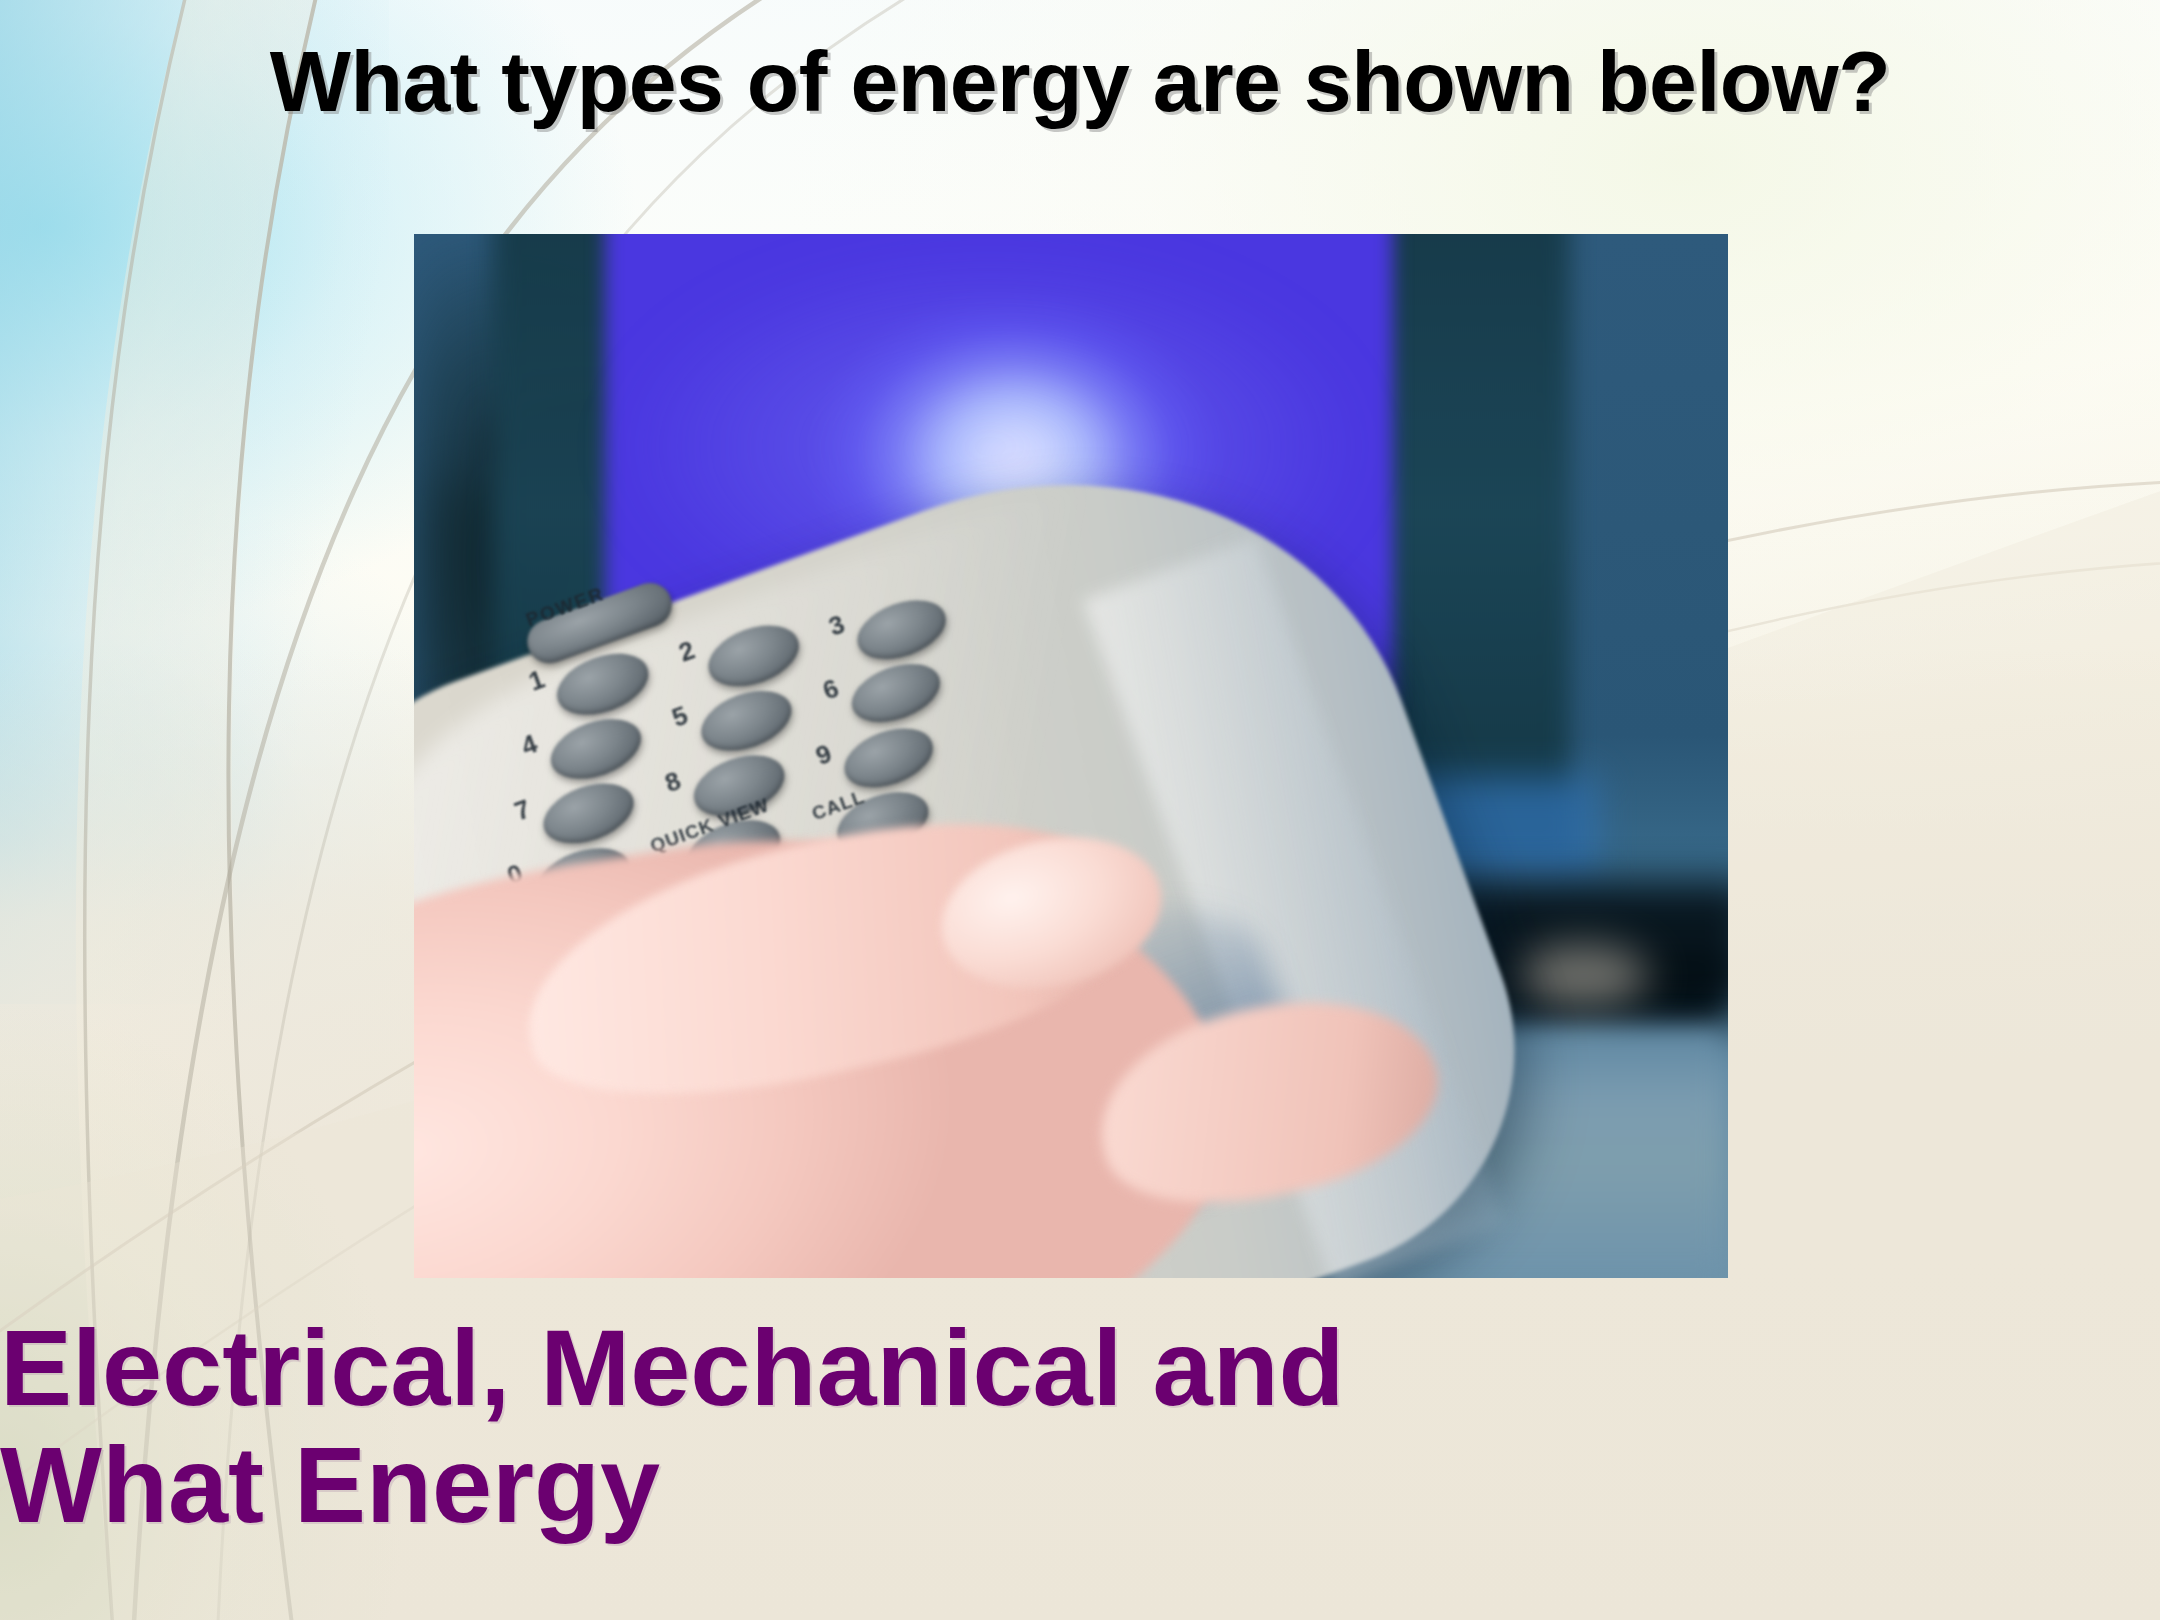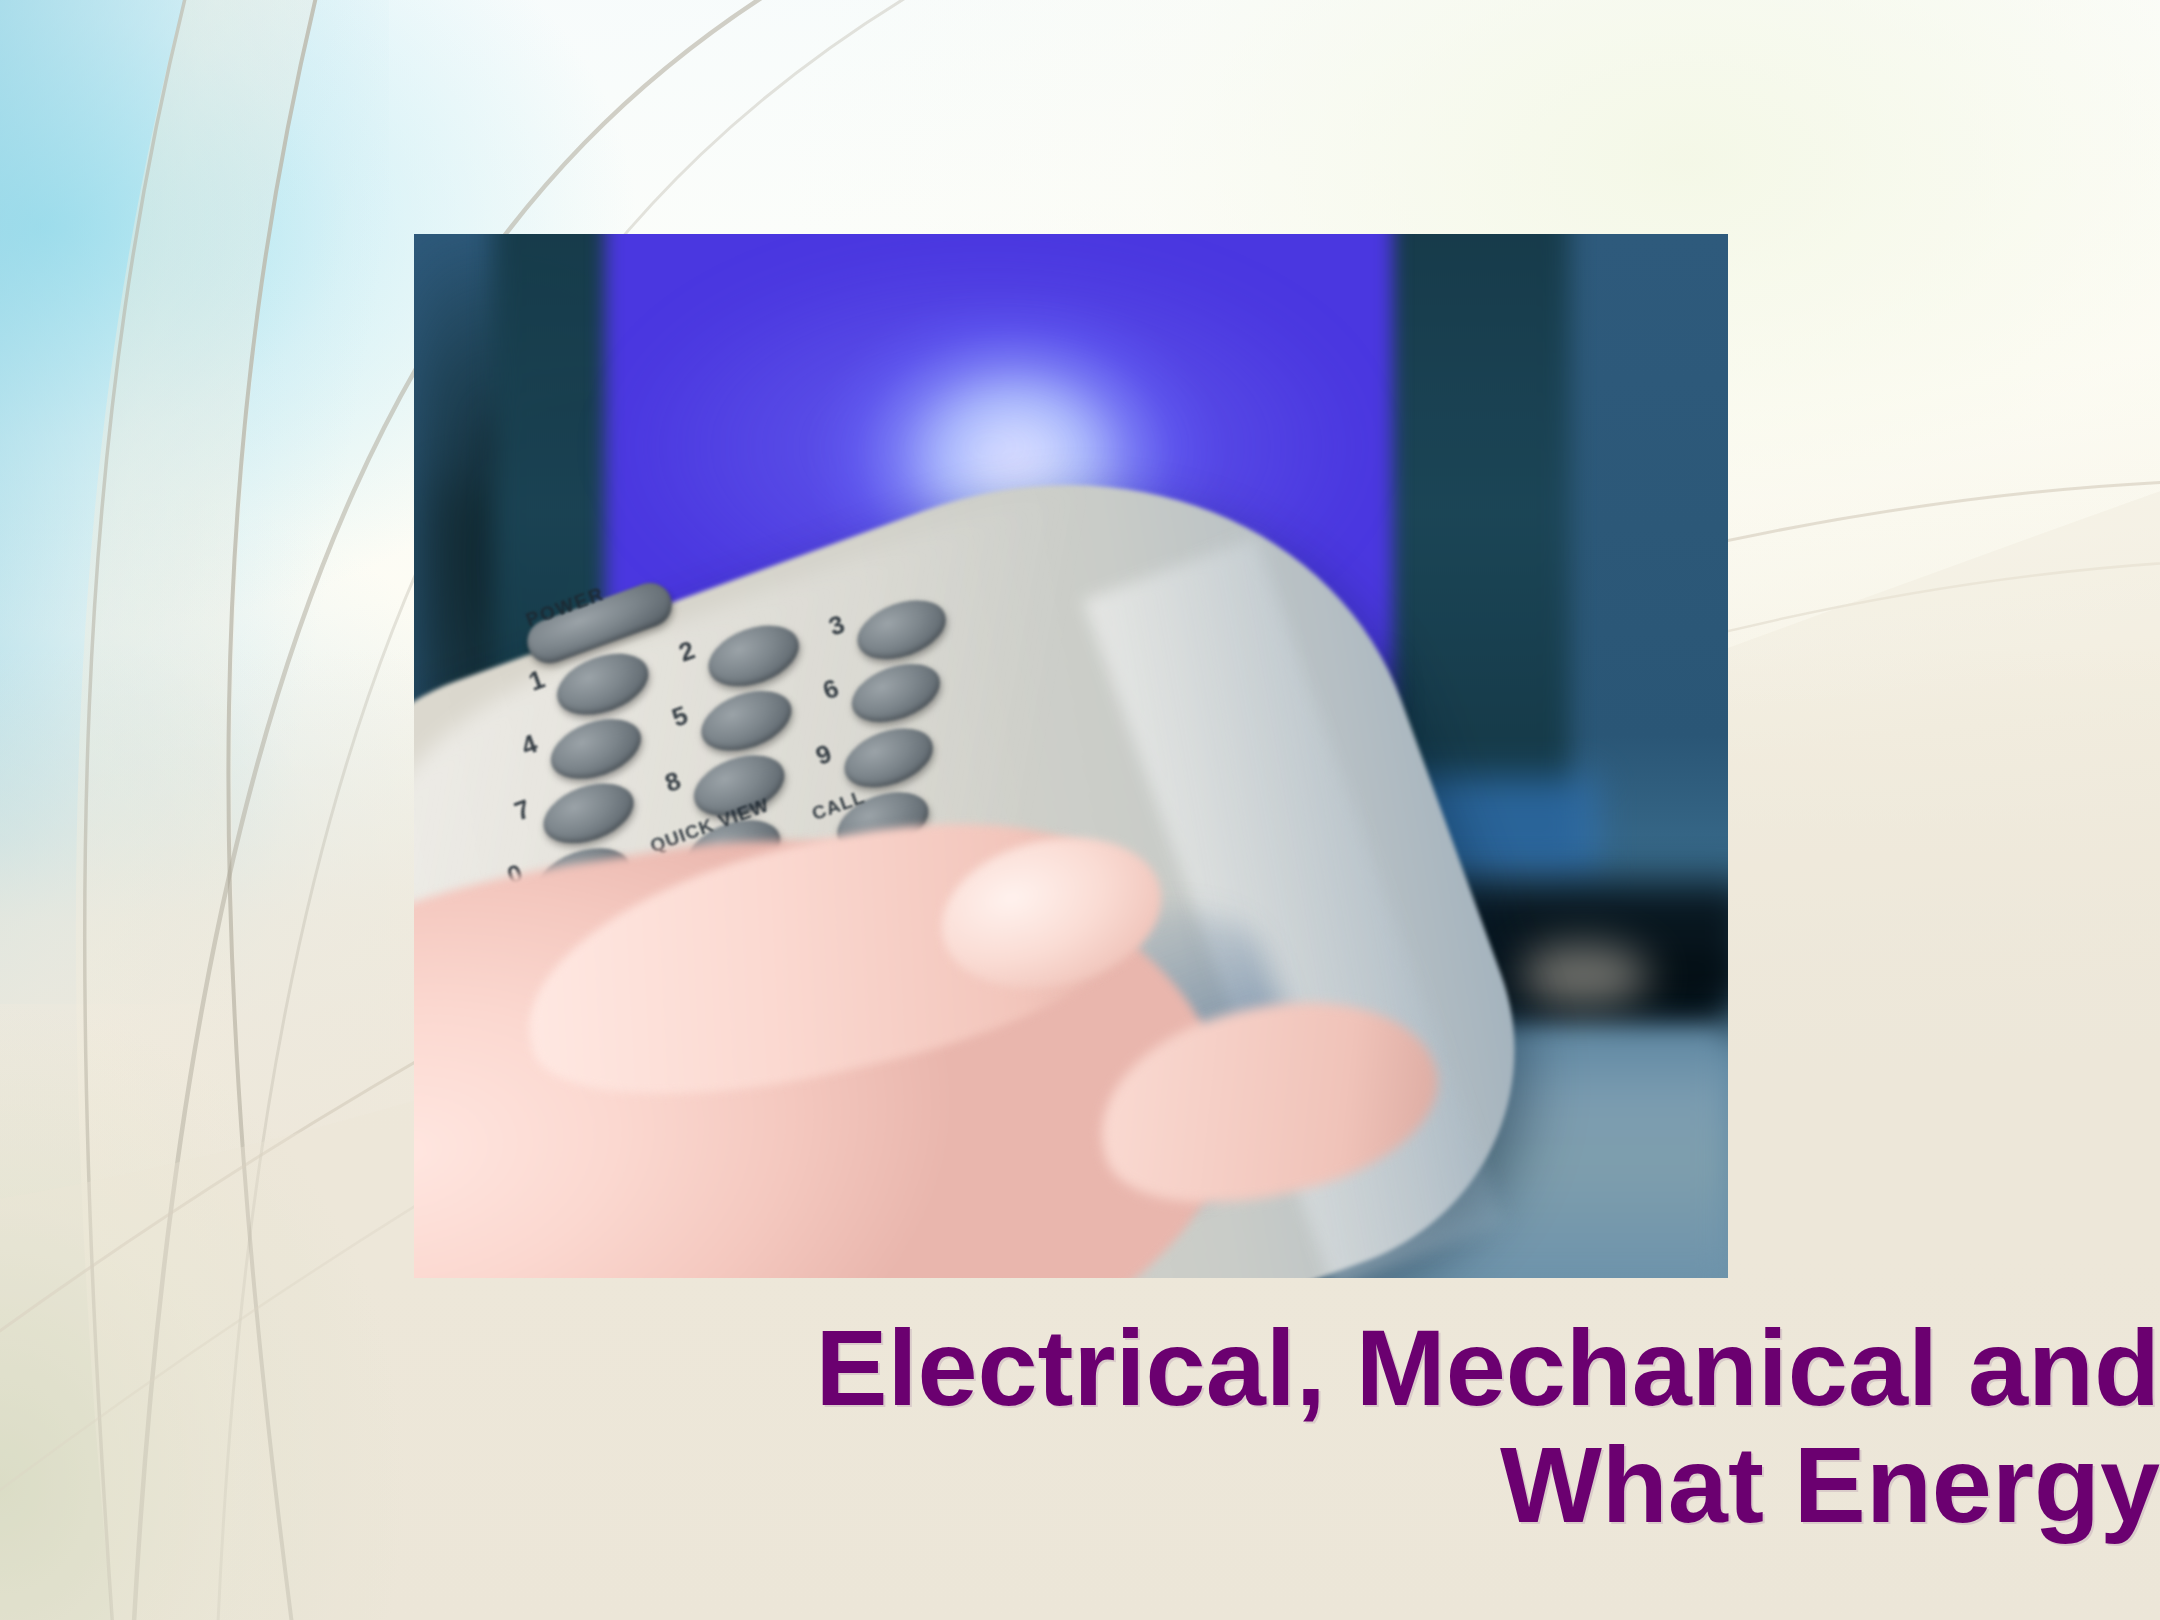--- a/index.html
+++ b/index.html
@@ -206,21 +206,21 @@
   .thumb-right{
     left:52%;top:74%;width:26%;height:18%;
     background:linear-gradient(110deg,#fbdcd4,#f0c3b9 70%,#d9a79e);
     border-radius:46% 52% 44% 50% / 54% 56% 44% 42%;
     transform:rotate(-14deg);filter:blur(6px);
   }
 
   
   #answer{
     position:absolute;left:0;top:1310px;width:2160px;
-    text-align:right;font-weight:bold;
+    text-align:left;font-weight:bold;
     font-size:108px;line-height:1.08;
     color:#6b0070;
     text-shadow:2px 2px 0 rgba(150,110,150,.22);
   }
   #answer .ln{display:block;white-space:nowrap;}
 </style>
 </head>
 <body>
 
 <div id="slide">
@@ -245,20 +245,21 @@
     <path d="M330,-60 C210,420 200,900 300,1700 L120,1700 C40,920 70,400 200,-60 Z" fill="url(#fillg)" opacity=".55"></path>
     <path d="M330,-60 C205,430 195,910 302,1700" fill="none" stroke="url(#arcg)" stroke-width="4"></path>
     <path d="M200,-60 C72,420 60,920 118,1700" fill="none" stroke="url(#arcg)" stroke-width="3.5" opacity=".8"></path>
     <path d="M900,-80 C420,150 180,620 130,1700" fill="none" stroke="url(#arcg)" stroke-width="4.5" opacity=".85"></path>
     <path d="M1050,-80 C520,170 250,640 215,1700" fill="none" stroke="url(#arcg)" stroke-width="3" opacity=".5"></path>
     <path d="M2220,480 C1500,500 640,860 -40,1360" fill="none" stroke="#cfc7b6" stroke-width="3" opacity=".55"></path>
     <path d="M2220,560 C1520,590 700,960 -40,1520" fill="none" stroke="#d4ccbc" stroke-width="2.5" opacity=".4"></path>
     <path d="M-40,1205 C520,1120 1400,760 2220,470 L2220,1620 L-40,1620 Z" fill="#ece6d8" opacity=".32"></path>
   </svg>
 
+  <div id="title">What types of energy are shown below?</div>
 
   <div id="photo">
 
     <div class="layer room"></div>
     <div class="layer room-pillar"></div>
     <div class="layer room-cabinet"></div>
     <div class="layer room-dark-obj"></div>
     <div class="layer room-left-dark"></div>
     <div class="layer room-shelf"></div>
 

